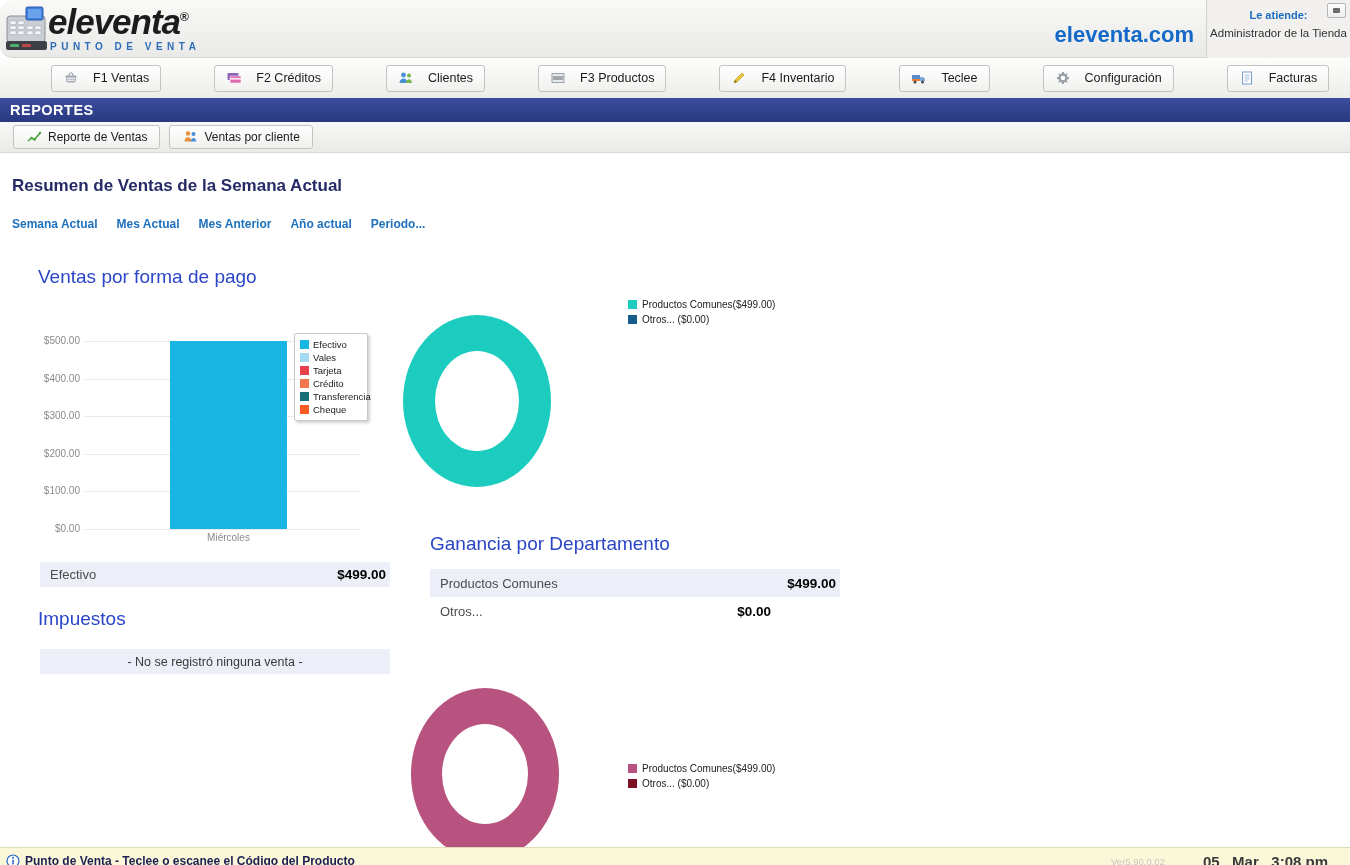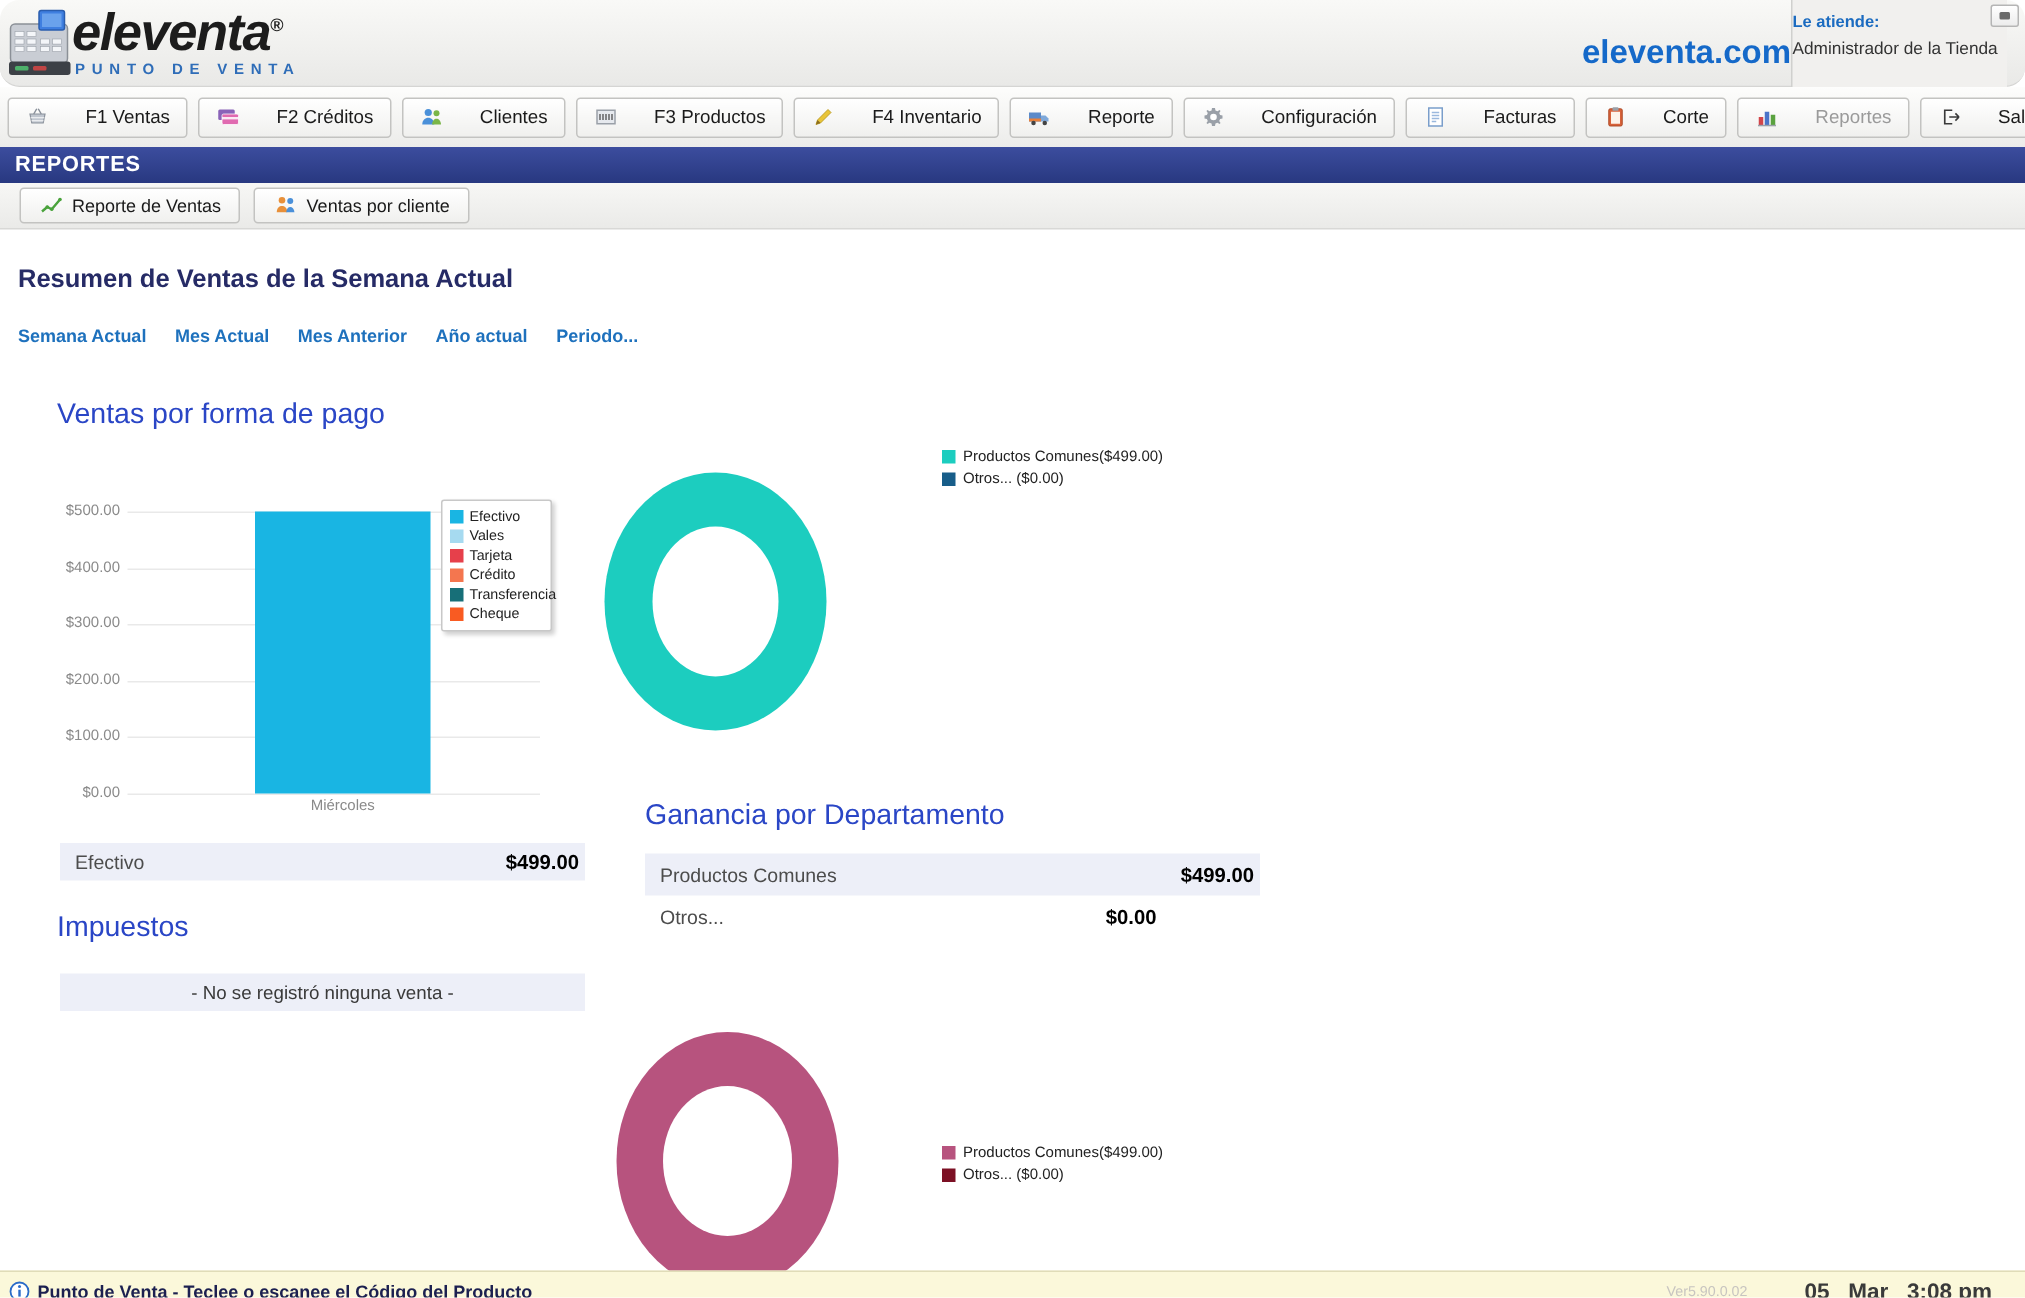--- a/index.html
+++ b/index.html
@@ -10,36 +10,36 @@
   
   .header { position:absolute; top:0; left:0; width:1350px; height:58px;
             background:linear-gradient(#f9f9f7,#e9e9e7); border-bottom:1px solid #d5d5d3;border-radius:13px; }
   .logo-svg { position:absolute; left:5px; top:5px; }
   .brand { position:absolute; left:48px; top:2px; font-size:35px; font-weight:bold; font-style:italic;
            color:#1c1c1c; letter-spacing:-1px; }
   .brand sup { font-size:12px; font-style:normal; }
   .brand-tagline { position:absolute; left:50px; top:41px; font-size:10px; font-weight:bold;
                    letter-spacing:4.5px; color:#2f6db8; }
   .website { position:absolute; right:156px; top:22px; font-size:22px; color:#1569c9; font-weight:bold; }
-  .attendant { position:absolute; right:12px; top:0; width:144px; height:58px; background:#f1f0ee;
-               border-left:1px solid #d0d0ce; }
+  .attendant { position:absolute; right:0; top:0; width:144px; height:58px; background:#f1f0ee;
+               border-left:1px solid #d0d0ce; text-align:center; }
   .attendant-label { display:block; margin-top:9px; font-size:11px; font-weight:bold; color:#1b6bc0; }
   .attendant-name  { display:block; margin-top:6px; font-size:11.5px; color:#333; }
   .corner-btn { position:absolute; right:4px; top:3px; width:19px; height:15px;
                 background:linear-gradient(#fff,#ececec); border:1px solid #b5b5b5; border-radius:2px; }
   .corner-btn::after { content:""; position:absolute; left:5px; top:4px; width:7px; height:5px;
                 background:#6a6a6a; border-radius:1px; }
 
   
   .toolbar { position:absolute; top:58px; left:0; width:1350px; height:40px;
              background:linear-gradient(#fdfdfc,#ececea); display:flex; align-items:center;
              padding:0 5px; gap:7px; }
-  .tb-btn { height:27px; display:flex; align-items:center; gap:24px; padding:0 11px;
+  .tb-btn { height:27px; display:flex; align-items:center; gap:14px; padding:0 11px;
             background:linear-gradient(#ffffff,#f0f0ee); border:1px solid #c3c3c1; border-radius:3px;
-            font-size:12.5px; color:#1a1a1a; cursor:pointer; white-space:nowrap; }
+            font-size:12.5px; color:#1a1a1a; cursor:pointer; white-space:nowrap;margin-left:46px; }
   .tb-btn.disabled { color:#9a9a9a; }
   .tb-btn svg { flex:none; }
   .tb-exit { margin-left:auto;text-align:center; }
 
   
   .section-bar { position:absolute; top:98px; left:0; width:1350px; height:24px;
                  background:linear-gradient(#3c4d9e,#283880); color:#fff; font-size:14.5px;
                  font-weight:bold; line-height:24px; padding-left:10px; letter-spacing:.5px; }
 
   
@@ -168,21 +168,21 @@
       <span>F4 Inventario</span>
     </div>
     <div class="tb-btn">
       <svg width="16" height="16" viewBox="0 0 16 16">
           <rect x="1" y="5" width="8" height="6" fill="#5b8ac9"></rect>
           <path d="M9 7h3l2 2v2H9z" fill="#7fa8d9"></path>
           <rect x="1" y="9" width="8" height="2" fill="#e8803a"></rect>
           <circle cx="4" cy="12" r="1.5" fill="#444"></circle>
           <circle cx="11.5" cy="12" r="1.5" fill="#444"></circle>
         </svg>
-      <span>Reporte</span>
+      <span>Teclee</span>
     </div>
     <div class="tb-btn">
       <svg width="16" height="16" viewBox="0 0 16 16">
           <path d="M7 2h2l.3 1.6 1.4.6 1.3-.9.7.7-.9 1.3.6 1.4L14 7v2l-1.6.3-.6 1.4.9 1.3-.7.7-1.3-.9-1.4.6L9 14H7l-.3-1.6-1.4-.6-1.3.9-.7-.7.9-1.3-.6-1.4L2 9V7l1.6-.3.6-1.4-.9-1.3.7-.7 1.3.9 1.4-.6z" fill="#9aa0a8"></path>
           <circle cx="8" cy="8" r="2.2" fill="#fff"></circle>
         </svg>
       <span>Configuración</span>
     </div>
     <div class="tb-btn">
       <svg width="16" height="16" viewBox="0 0 16 16">

